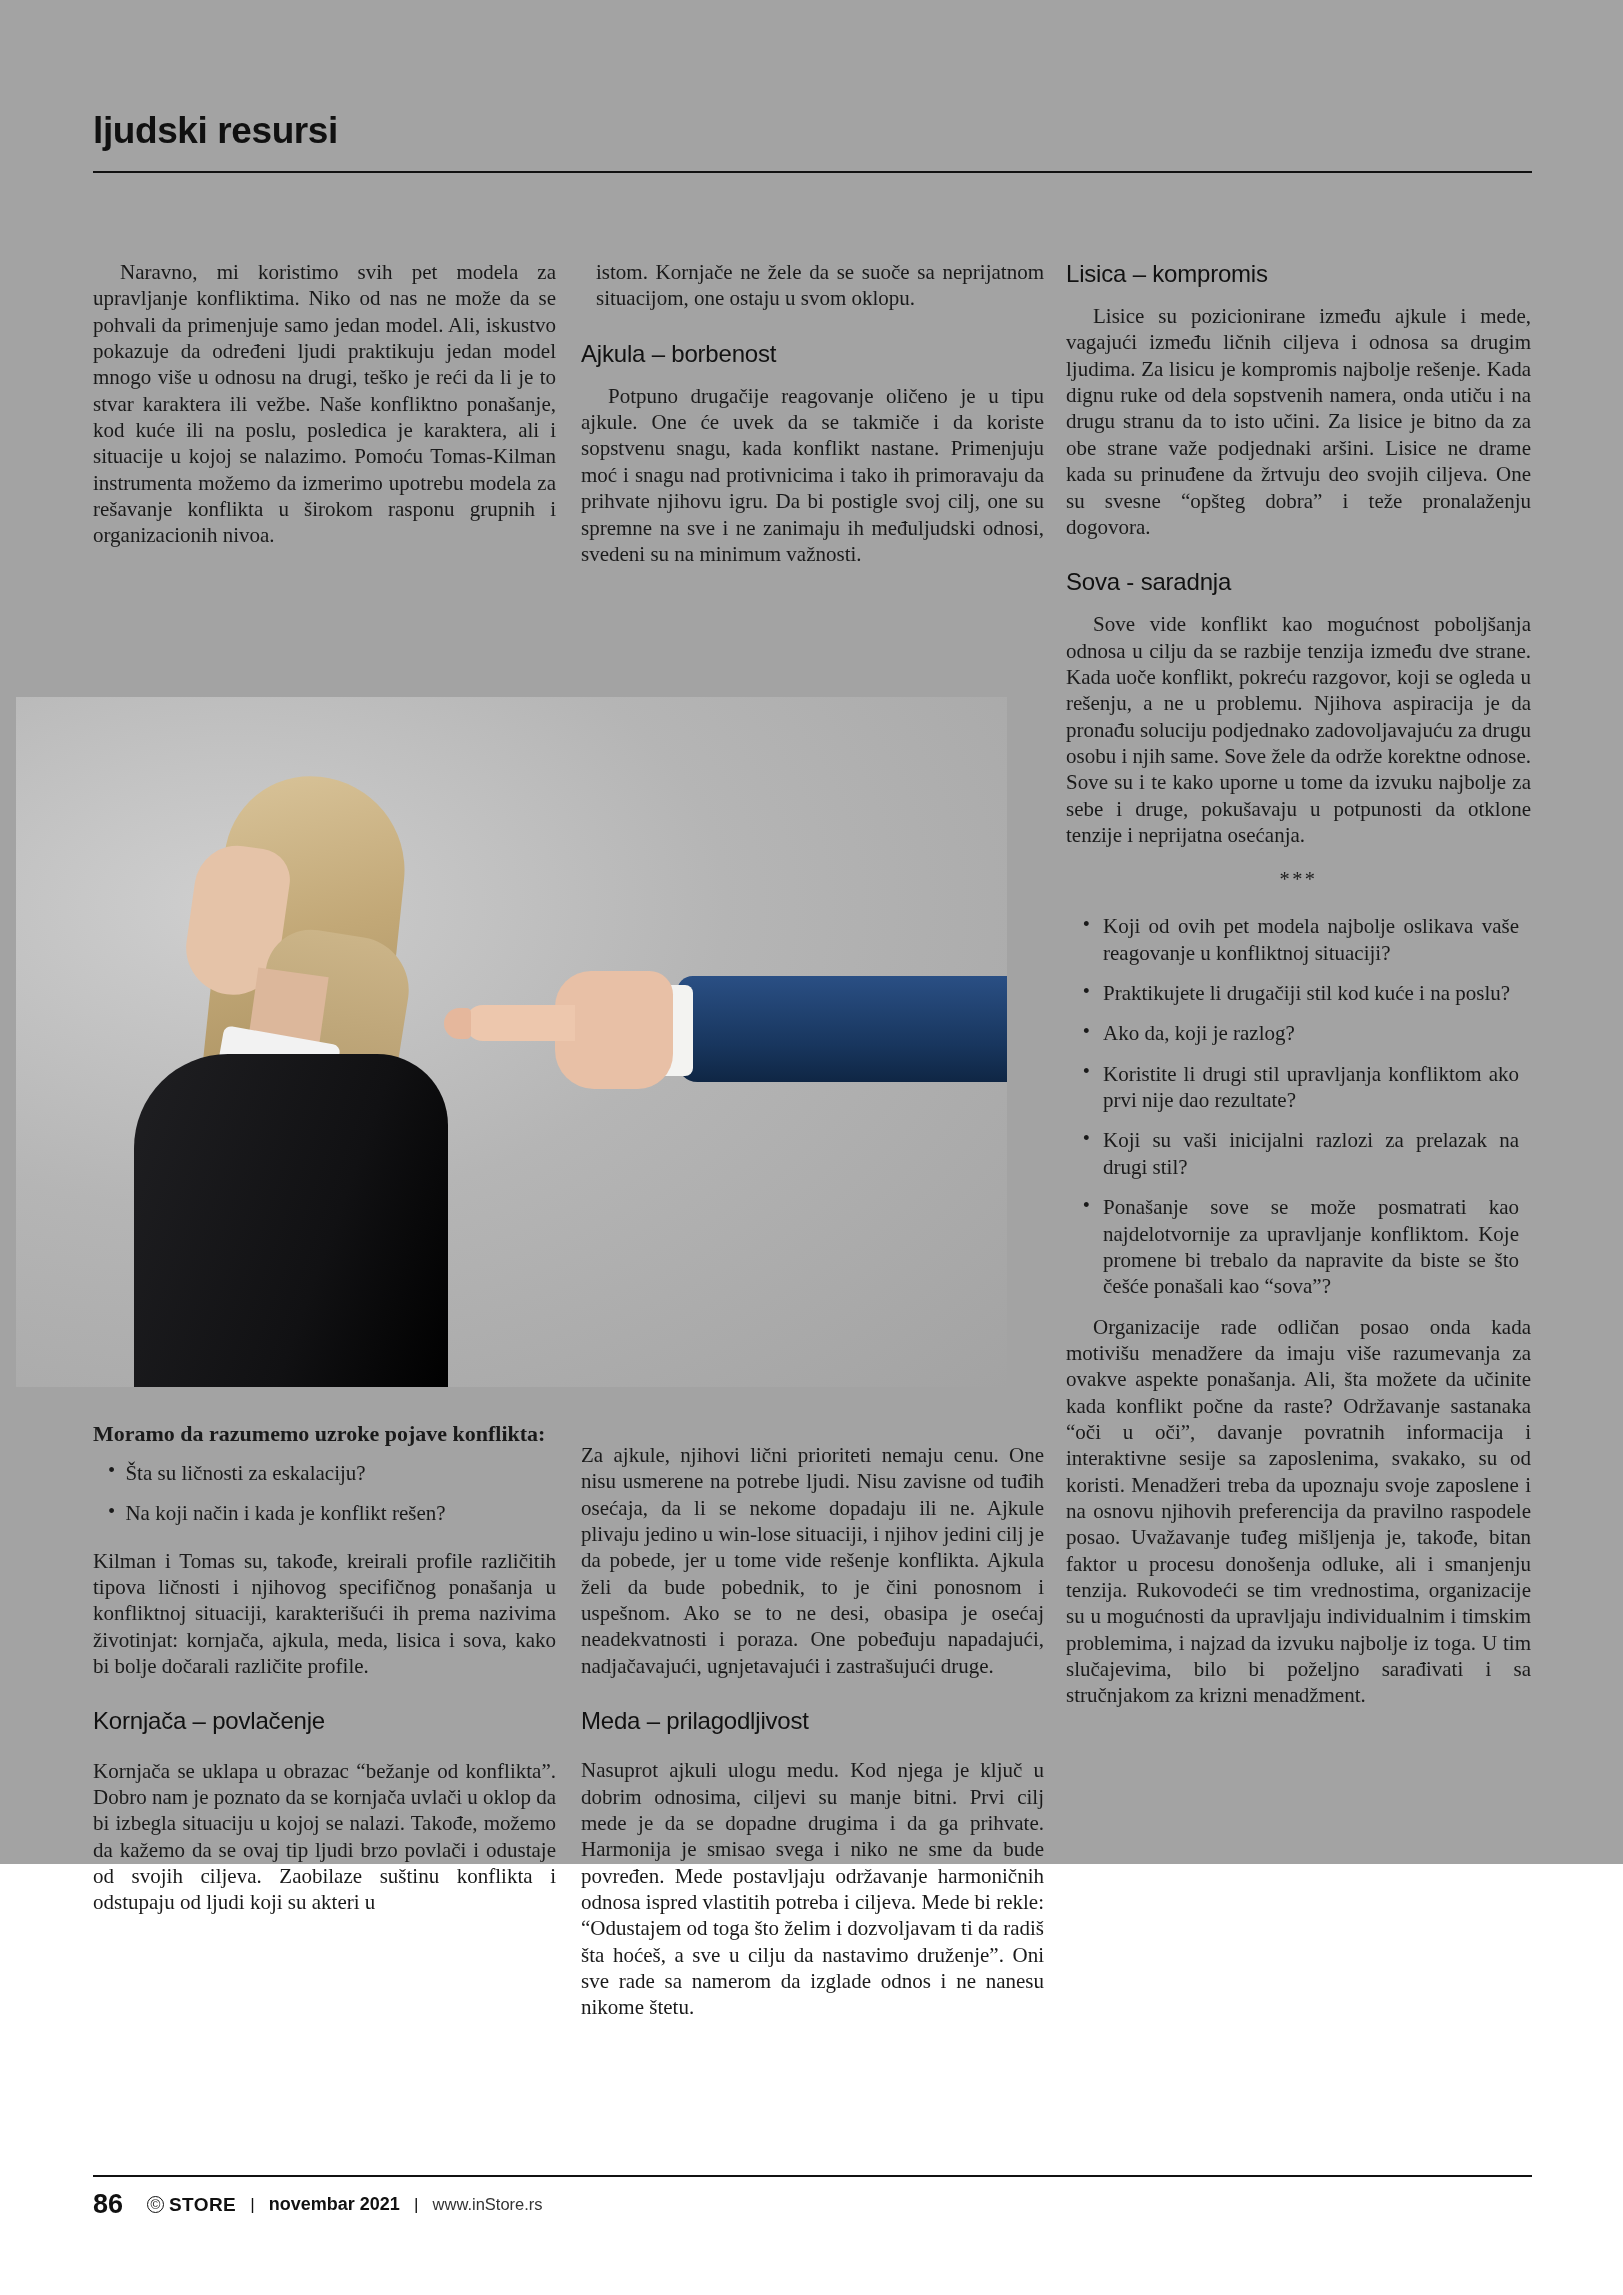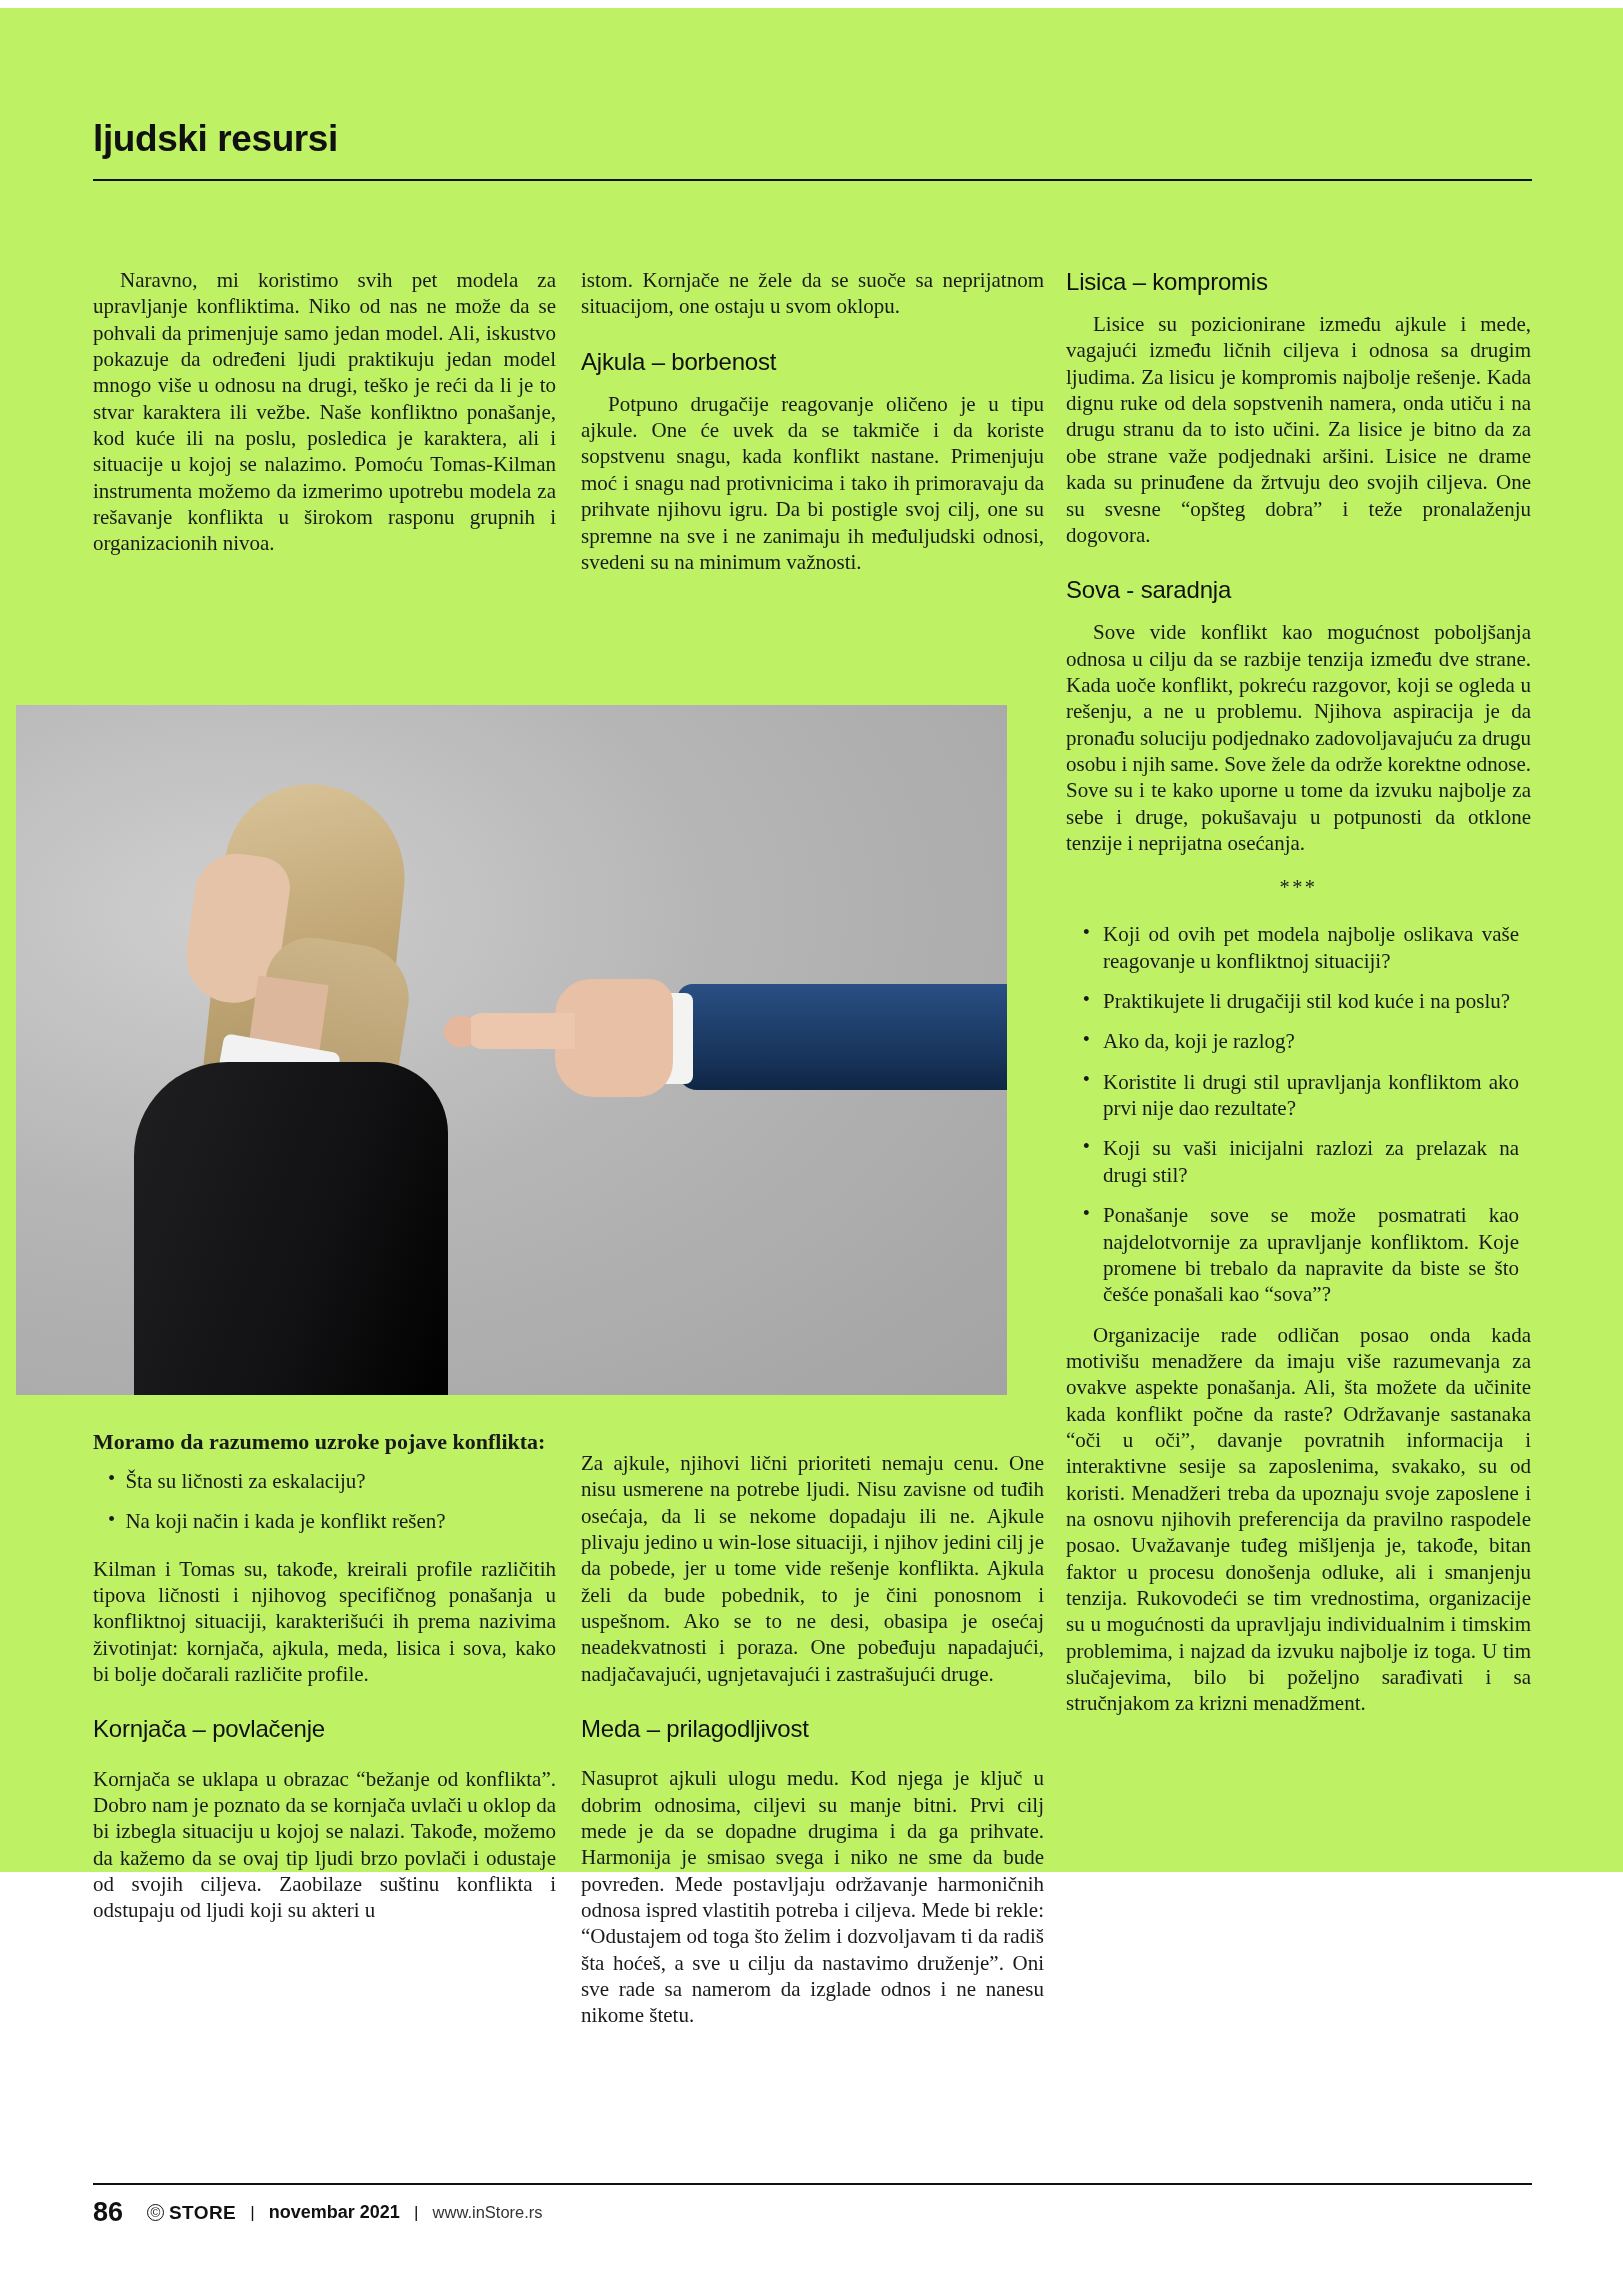--- a/index.html
+++ b/index.html
@@ -10,24 +10,24 @@
   body {
     width: 1623px;
     height: 2295px;
     font-family: "Liberation Serif", serif;
     color: #1a1a1a;
     position: relative;
     overflow: hidden;
   }
   .page {
     position: absolute;
-    left: 0; top: 8px;
+    left: 0; top: 0;
     width: 1623px;
     height: 1864px;
-    background: #bef264;
+    background: #a3a3a3;
   }
   
   .masthead {
     position: absolute;
     left: 93px;
     top: 110px;
     font-family: "Liberation Sans", sans-serif;
     font-weight: bold;
     font-size: 37px;
     letter-spacing: -0.4px;
@@ -52,21 +52,21 @@
     hyphens: auto;
   }
   #col1 { left: 93px; }
   #col2 { left: 581px; }
   #col3 { left: 1066px; width: 465px; }
 
   .col p {
     margin: 0 0 0 0;
     text-indent: 27px;
   }
-  .col p.noindent { text-indent: 0; }
+  .col p.noindent { text-indent: 0; margin-left: 15px; }
 
   h2.sub {
     font-family: "Liberation Sans", sans-serif;
     font-weight: normal;
     font-size: 24px;
     margin: 27px 0 14px 0;
     color: #111;
     letter-spacing: -0.2px;
   }
   h2.sub.first { margin-top: 23.6px; }

